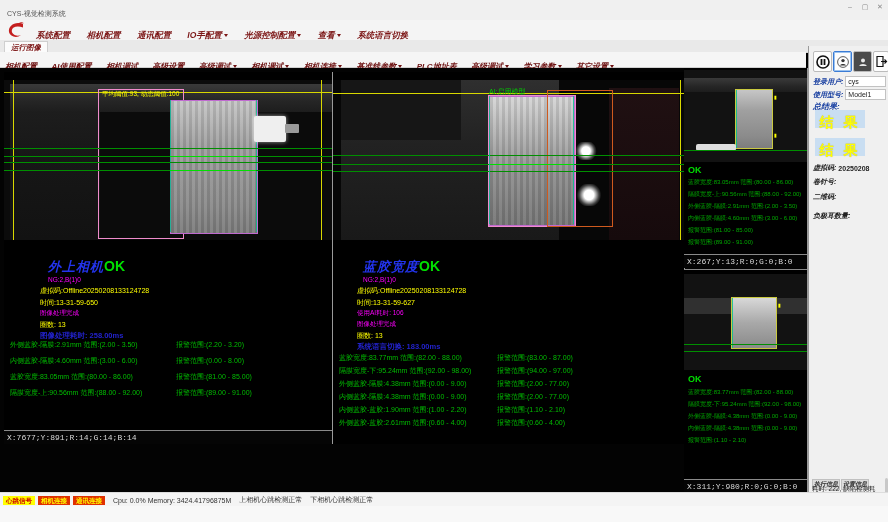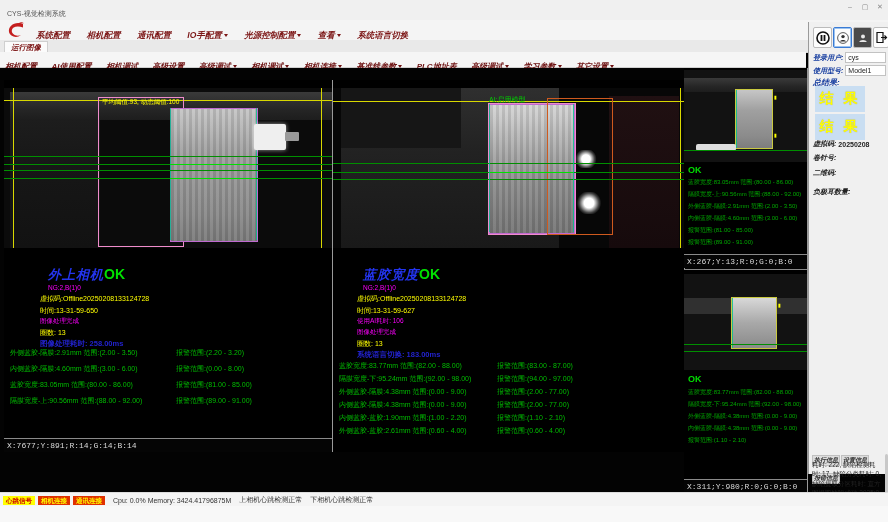--- a/index.html
+++ b/index.html
@@ -18,21 +18,21 @@
   .dd{display:inline-block;width:0;height:0;border-left:2.5px solid transparent;border-right:2.5px solid transparent;border-top:3.5px solid #7c1616;margin-left:2px;vertical-align:middle;}
   #tabrow{left:0;top:40px;width:888px;height:12px;background:#e9e9e9;border-bottom:1px solid #d5d5d5;}
   #run-tab{left:4px;top:1px;height:11px;padding:0 6px;background:#fbfbfb;border:1px solid #cfcfcf;border-bottom:none;
            font-size:7.5px;font-weight:bold;font-style:italic;color:#7c1616;line-height:11px;}
   #toolbar2{left:0;top:52px;width:806px;height:16px;background:#f5f5f5;border-bottom:1px solid #cfcfcf;white-space:nowrap;padding-top:3px;box-sizing:border-box;}
   .tb-item{display:inline-block;margin:0 5px;font-size:8px;font-weight:bold;font-style:italic;color:#6e1212;}
   .tb-item .dd{border-top-color:#6e1212;}
 
   
   #main{left:0;top:68px;width:888px;height:424px;background:#030303;}
-  .view{position:absolute;top:12px;height:372px;background:#000;}
+  .view{position:absolute;top:4px;height:372px;background:#000;}
   #view-left{left:4px;width:328px;border-right:1px solid #9a9a9a;}
   #view-mid{left:333px;width:351px;border-right:1px solid #9a9a9a;}
   #thumb-col{left:684px;width:123px;border-right:1px solid #9a9a9a;height:424px;position:absolute;top:0;}
   .img-area{position:absolute;left:0;background:#0b0b0b;overflow:hidden;}
   .coordbar{position:absolute;left:0;right:0;bottom:0;height:13px;background:#050505;border-top:1px solid #8a8a8a;
             color:#d8d8d8;font-size:8px;font-family:"Liberation Mono","DejaVu Sans Mono",monospace;line-height:13px;padding-left:3px;}
 
   
   .band{position:absolute;background:linear-gradient(180deg,#3a3a3a,#262626 60%,#1d1d1d);}
   .yline-h{position:absolute;height:1px;background:#d8d800;}
@@ -59,28 +59,28 @@
   .meas-row{position:absolute;left:6px;right:2px;color:#00bb00;font-size:7px;white-space:nowrap;}
   .meas-row .alarm{position:absolute;color:#00bb00;}
   #view-left .alarm{left:166px;}
   #view-mid .alarm{left:158px;}
   .thr-text{position:absolute;color:#ffff00;font-size:6.5px;white-space:nowrap;}
   .ai-text{position:absolute;color:#00d000;font-size:7px;}
   .thumb-line{position:absolute;left:4px;color:#00a800;font-size:6px;white-space:nowrap;}
   .thumb-ok{position:absolute;left:4px;color:#00dd00;font-size:9px;font-weight:bold;}
 
   
-  #panel{left:808px;top:22px;width:80px;height:452px;background:#f0f0f0;border-left:1px solid #9a9a9a;}
+  #panel{left:808px;top:46px;width:80px;height:452px;background:#f0f0f0;border-left:1px solid #9a9a9a;}
   .pbtn{position:absolute;top:5px;width:17px;height:19px;background:#fdfdfd;border:1px solid #bbb;border-radius:2px;display:flex;align-items:center;justify-content:center;}
   .pbtn.sel{border:1px solid #3a7bd5;box-shadow:0 0 0 1px #9cc3ef inset;}
   .pbtn.dark{background:#4a4a4a;}
   .prow{position:absolute;left:4px;right:3px;display:flex;align-items:center;}
   .plabel{font-size:7px;font-weight:bold;font-style:italic;color:#123a9e;white-space:nowrap;}
   .pvalue{flex:1;margin-left:2px;background:#ffffff;border:1px solid #c2c2c2;font-size:7px;color:#222;height:9px;line-height:9px;padding-left:2px;}
-  .resultbox{position:absolute;left:6px;width:50px;height:26px;background:#c9def2;color:#ffff00;font-size:14px;font-weight:bold;
+  .resultbox{position:absolute;left:6px;width:50px;height:18px;background:#c9def2;color:#ffff00;font-size:14px;font-weight:bold;
              text-align:center;line-height:25px;letter-spacing:3px;text-shadow:0 0 1px #999;}
   .ptext{position:absolute;left:4px;font-size:7px;color:#222;}
   .itab{display:inline-block;font-size:6px;font-weight:bold;font-style:italic;color:#333;background:#ddd;border:1px solid #c0c0c0;padding:0 1px;margin-right:1px;}
   #plog{position:absolute;left:3px;right:6px;top:438px;font-size:6.5px;color:#222;line-height:1.45;word-break:break-all;}
   #pscroll{position:absolute;right:1px;top:432px;width:3px;height:55px;background:#c8c8c8;border-radius:2px;}
 
   
   #statusbar{left:0;top:492px;width:888px;height:14px;background:#f4f4f4;border-top:1px solid #ddd;font-size:7px;display:flex;align-items:center;}
   .badge{height:9px;line-height:9px;font-weight:bold;padding:0 3px;margin-left:3px;font-size:6.5px;}
   .sb-text{margin-left:8px;color:#333;}

